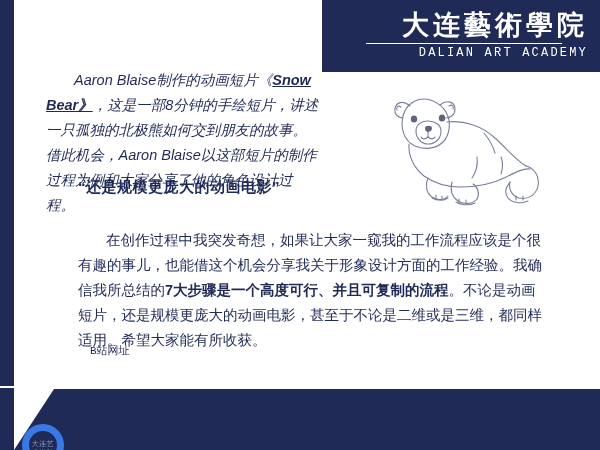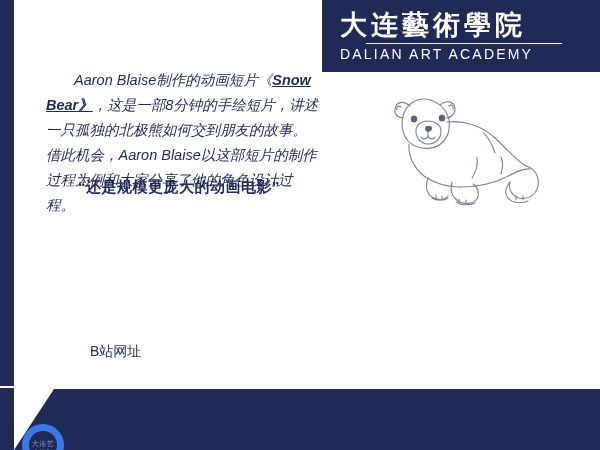--- a/index.html
+++ b/index.html
@@ -73,39 +73,39 @@
   }
 
   
   .academy-logo {
     position: absolute;
     left: 340px;
     top: 10px;
     width: 248px;
     height: 54px;
     color: #ffffff;
-    text-align: left;
+    text-align: right;
   }
   .academy-cn {
     font-family: "Liberation Serif", serif;
     font-size: 27px;
     letter-spacing: 4px;
     line-height: 30px;
     white-space: nowrap;
     font-weight: bold;
   }
   .academy-rule {
     margin: 3px auto 2px auto;
     width: 196px;
     height: 1px;
     background: #ffffff;
   }
   .academy-en {
-    font-family: Liberation Sans, sans-serif;
-    font-size: 14px;
+    font-family: Liberation Mono, monospace;
+    font-size: 12px;
     letter-spacing: 2.2px;
     white-space: nowrap;
   }
 
   
   .seal {
     position: absolute;
     left: 22px;
     top: 424px;
     width: 42px;
@@ -161,22 +161,22 @@
   .para-2 .bold {
     font-weight: bold;
   }
 
   .link-block {
     position: absolute;
     left: 90px;
     top: 344px;
     width: 430px;
     color: #1f2a56;
-    font-family: Liberation Sans, sans-serif;
-    font-size: 14px;
+    font-family: Liberation Mono, monospace;
+    font-size: 11px;
     line-height: 15px;
   }
   .link-url {
     word-break: break-all;
   }
 
   
   .bear {
     position: absolute;
     left: 356px;
@@ -199,20 +199,23 @@
     <div class="academy-rule"></div>
     <div class="academy-en">DALIAN ART ACADEMY</div>
   </div>
 
   <div class="para para-1">
     <span>Aaron Blaise制作的动画短片《</span><span class="bold-u">Snow Bear》</span><span>，这是一部8分钟的手绘短片，讲述一只孤独的北极熊如何交到朋友的故事。借此机会，Aaron Blaise以这部短片的制作过程为例和大家分享了他的角色设计过程。</span>
   </div>
 
   <div class="heading">“还是规模更庞大的动画电影”</div>
 
+  <div class="para para-2">
+    <span>在创作过程中我突发奇想，如果让大家一窥我的工作流程应该是个很有趣的事儿，也能借这个机会分享我关于形象设计方面的工作经验。我确信我所总结的</span><span class="bold">7大步骤是一个高度可行、并且可复制的流程</span><span>。不论是动画短片，还是规模更庞大的动画电影，甚至于不论是二维或是三维，都同样适用。希望大家能有所收获。</span>
+  </div>
 
   <div class="link-block">
     <div>B站网址</div>
   </div>
 
   <svg class="bear" viewBox="0 0 220 130" xmlns="http://www.w3.org/2000/svg">
     <g fill="none" stroke="#7b8099" stroke-width="1.1" stroke-linecap="round" stroke-linejoin="round">
 
       <path d="M54 20 C47 14 40 16 39 23 C38 29 43 32 47 32"></path>
       <path d="M84 19 C91 13 99 16 99 23 C99 29 94 32 90 32"></path>

